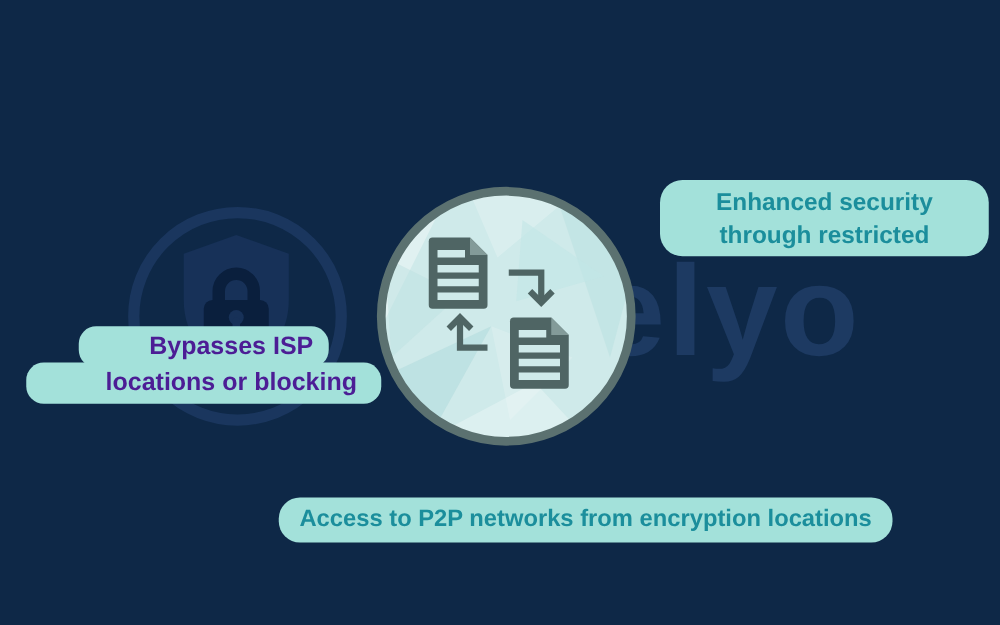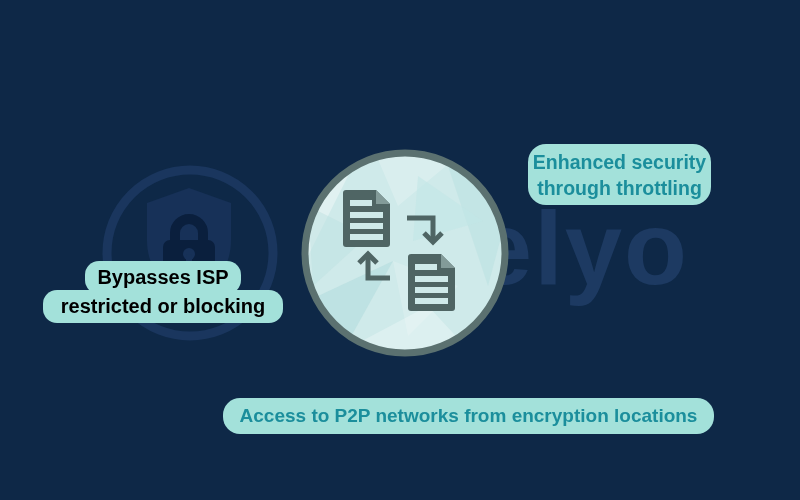--- a/index.html
+++ b/index.html
@@ -59,47 +59,48 @@
     white-space: nowrap;
   }
   .pill-hides {
     left: 90px; top: 97px;
     width: 242px; height: 34px;
     border-radius: 17px;
     font-size: 20px;
   }
   .pill-enhanced {
     left: 528px; top: 144px;
-    width: 183px; height: 61px;
+    width: 263px; height: 61px;
     border-radius: 18px;
     font-size: 19.5px;
     line-height: 26px;
     flex-direction: column;
     text-align: center;
   }
   .bypasses-stack {
     position: absolute;
     left: 43px; top: 261px;
     width: 240px;
     z-index: 3;
     display: flex;
     flex-direction: column;
     align-items: center;
   }
   .bypasses-stack .row {
     display: flex;
     align-items: center;
     justify-content: center;
     background: #a3e1da;
-    color: #000000;
+    color: #4c1d95;
     font-weight: 700;
     font-size: 20px;
     height: 33px;
     border-radius: 14px;
     white-space: nowrap;
+    padding-left: 44px;
   }
   .bypasses-stack .row-1 {
     width: 156px;
   }
   .bypasses-stack .row-2 {
     width: 240px;
     margin-top: -4px;
   }
   .pill-access {
     left: 223px; top: 398px;
@@ -175,29 +176,29 @@
       <g fill="none" stroke="#4f6564" stroke-width="5">
         <polyline points="92,132 70,132 70,110"></polyline>
         <polyline points="61,117 70,108 79,117"></polyline>
       </g>
     </svg>
   </div>
 
 
   <div class="pill pill-enhanced">
     <span>Enhanced security</span>
-    <span>through throttling</span>
+    <span>through restricted</span>
   </div>
 
   <div class="bypasses-stack">
     <div class="row row-1">
       <span>Bypasses ISP</span>
     </div>
     <div class="row row-2">
-      <span>restricted or blocking</span>
+      <span>locations or blocking</span>
     </div>
   </div>
 
   <div class="pill pill-access">
     <span>Access to P2P networks from encryption locations</span>
   </div>
 
 </div>
 
 </body></html>

